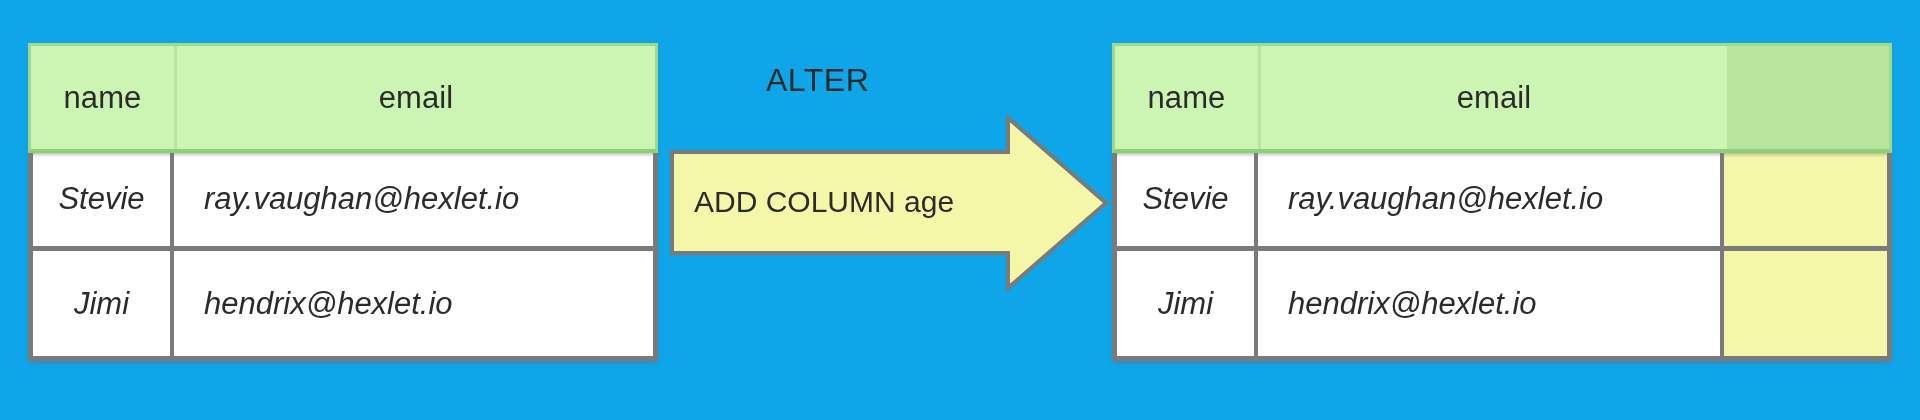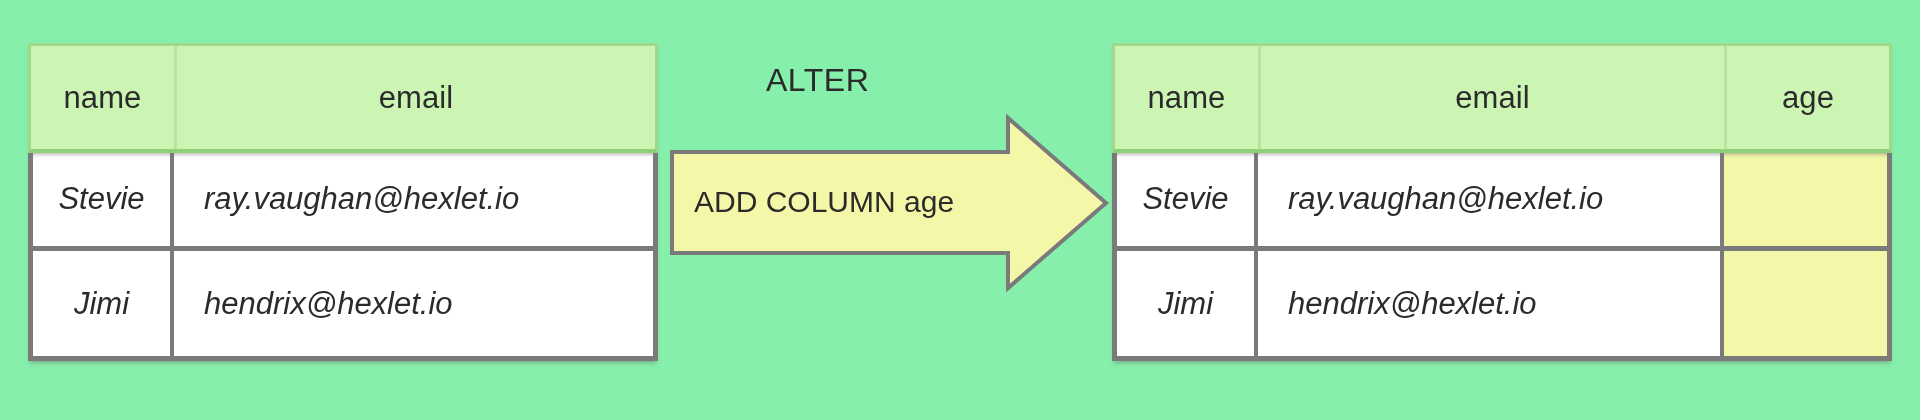--- a/index.html
+++ b/index.html
@@ -9,21 +9,21 @@
     background: #ffffff;
   }
   body {
     font-family: "Liberation Sans", sans-serif;
     -webkit-font-smoothing: antialiased;
   }
   #canvas {
     position: relative;
     width: 1920px;
     height: 420px;
-    background: #86efac;
+    background: #0ea5e9;
     overflow: hidden;
   }
 
   
   .db-table {
     position: absolute;
     box-sizing: border-box;
   }
   .tbl-header {
     position: absolute;
@@ -179,21 +179,20 @@
 
   <div id="arrow-sublabel">ADD COLUMN age</div>
 
   <div id="alter-title">ALTER</div>
 
   <div class="db-table" id="table-after">
 
     <div class="tbl-header">
       <div class="th col-name">name</div>
       <div class="th col-email">email</div>
-      <div class="th col-age">age</div>
     </div>
 
     <div class="tbl-body">
       <div class="tr">
         <div class="td col-name center">Stevie</div>
         <div class="td col-email left">ray.vaughan@hexlet.io</div>
         <div class="td col-age empty-highlight"></div>
       </div>
       <div class="tr">
         <div class="td col-name center">Jimi</div>

